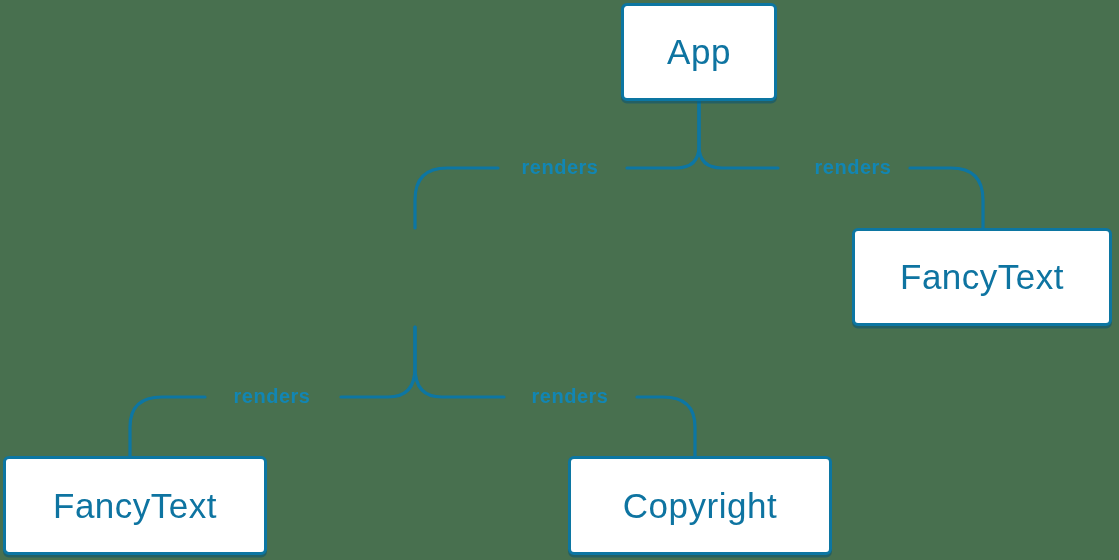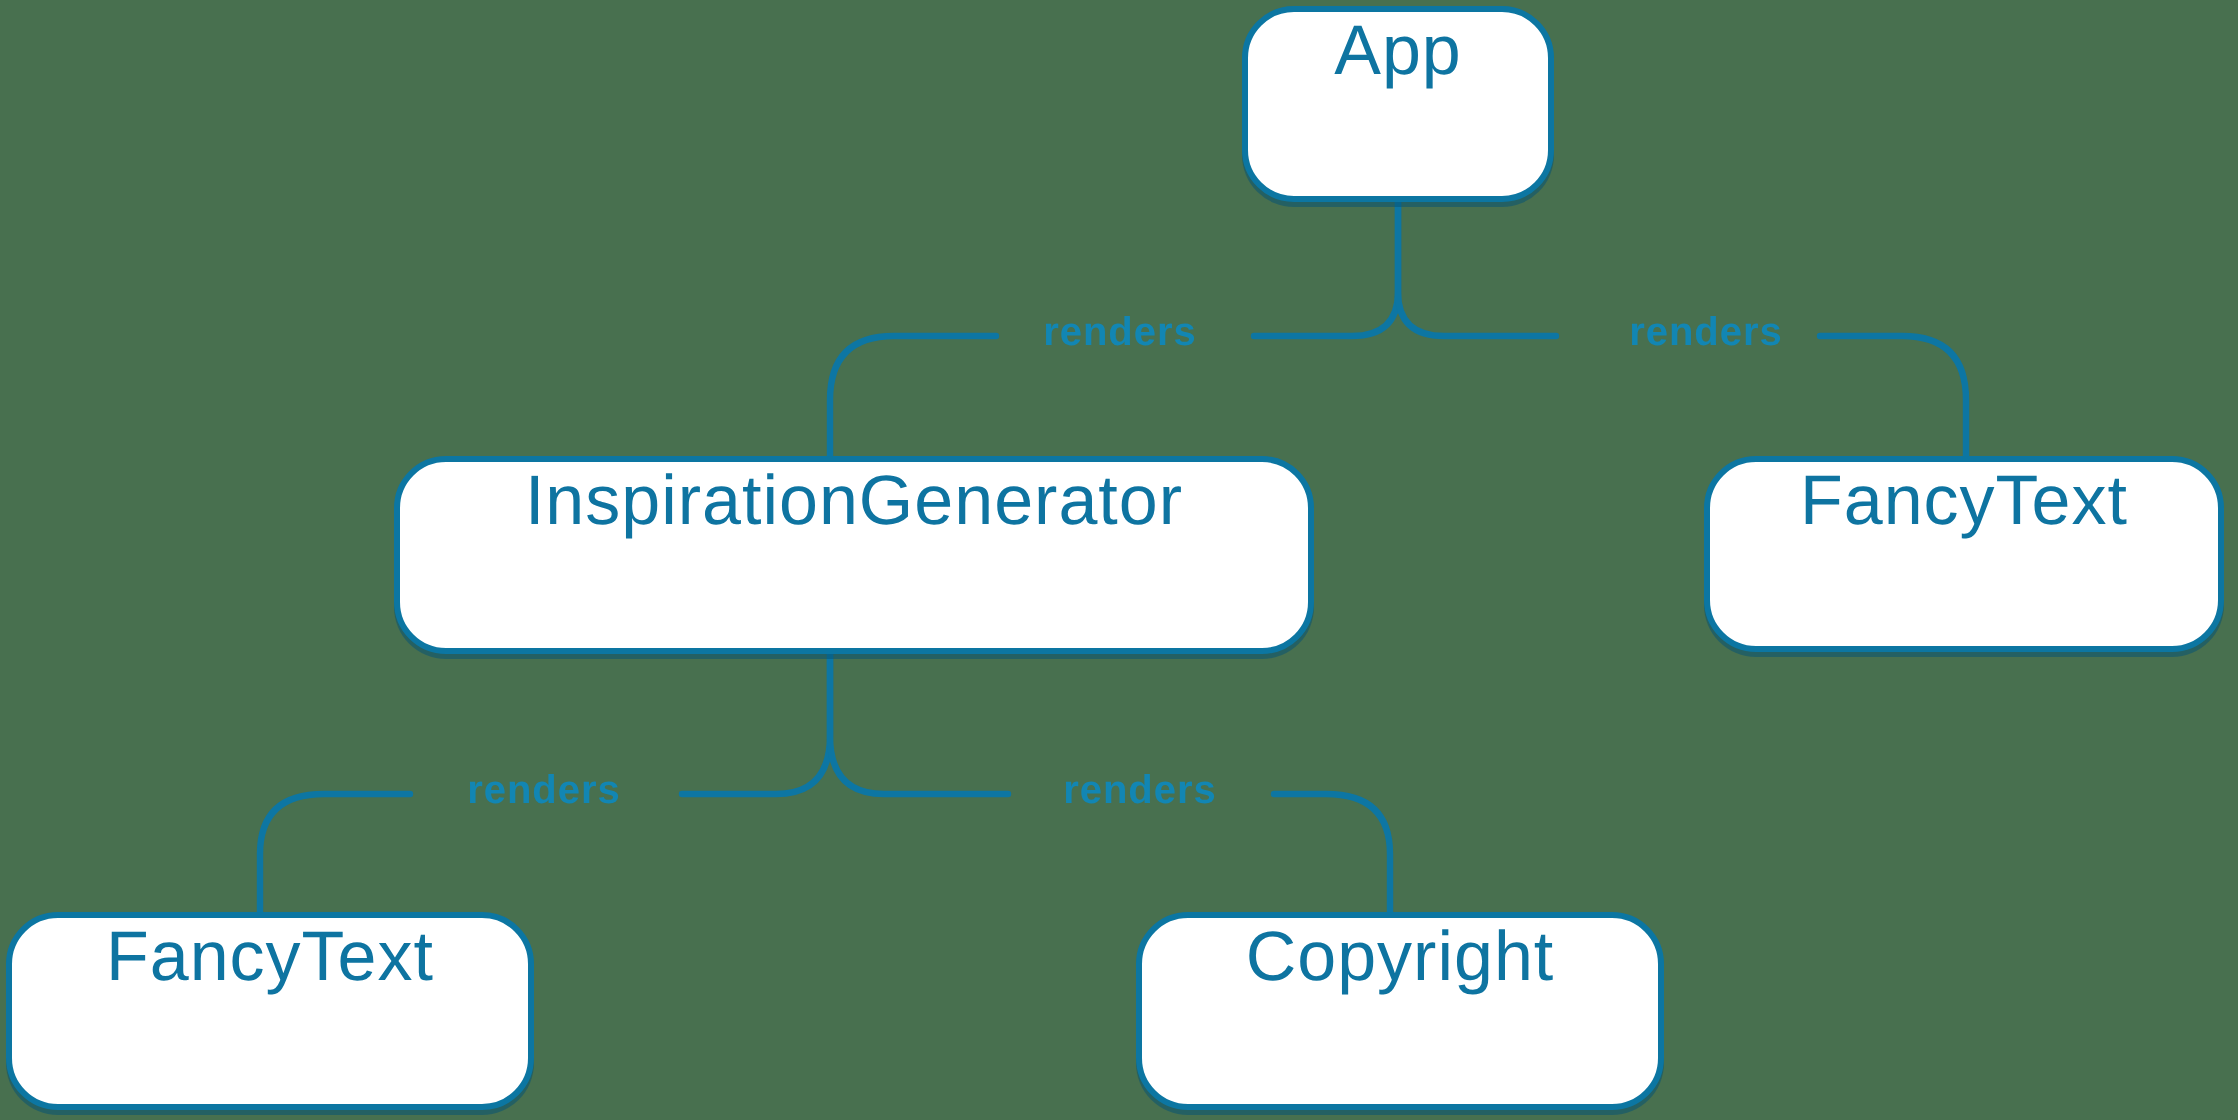--- a/index.html
+++ b/index.html
@@ -29,23 +29,23 @@
     fill:none;
     stroke:var(--line);
     stroke-width:3.2;
     stroke-linecap:round;
   }
   .node{
     position:absolute;
     box-sizing:border-box;
     background:var(--node-fill);
     border:3px solid var(--node-border);
-    border-radius:26px;
+    border-radius:6px;
     box-shadow:0 2.5px 0 rgba(8,84,116,0.55);
-    display:flex;justify-content:center;
+    display:flex;align-items:center;justify-content:center;
     color:var(--node-text);
     font-size:35px;
     font-weight:500;
     letter-spacing:0.5px;
   }
   .node-app{left:621px;top:3px;width:156px;height:98px;}
   .node-ig{left:197px;top:228px;width:460px;height:99px;}
   .node-ft-top{left:852px;top:228px;width:260px;height:98px;}
   .node-ft-bottom{left:3px;top:456px;width:264px;height:99px;}
   .node-copyright{left:568px;top:456px;width:264px;height:99px;}
@@ -76,23 +76,20 @@
 
     <path d="M415 327 V368 Q415 397 388 397 H341 M205 397 H162 Q130 397 130 427 V456"></path>
 
     <path d="M415 327 V368 Q415 397 442 397 H504 M637 397 H663 Q695 397 695 427 V456"></path>
   </svg>
 
   <div class="node node-app">
     <span>App</span>
   </div>
 
-  <div class="node node-ig">
-    <span>InspirationGenerator</span>
-  </div>
 
   <div class="node node-ft-top">
     <span>FancyText</span>
   </div>
 
   <div class="node node-ft-bottom">
     <span>FancyText</span>
   </div>
 
   <div class="node node-copyright">

